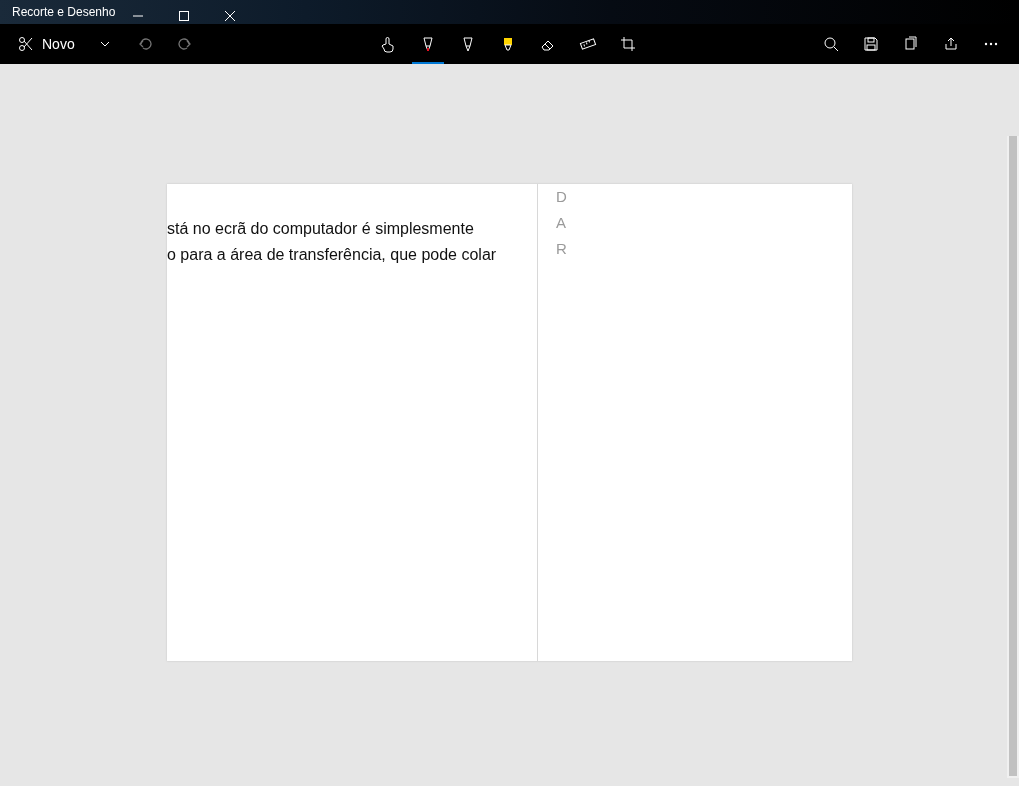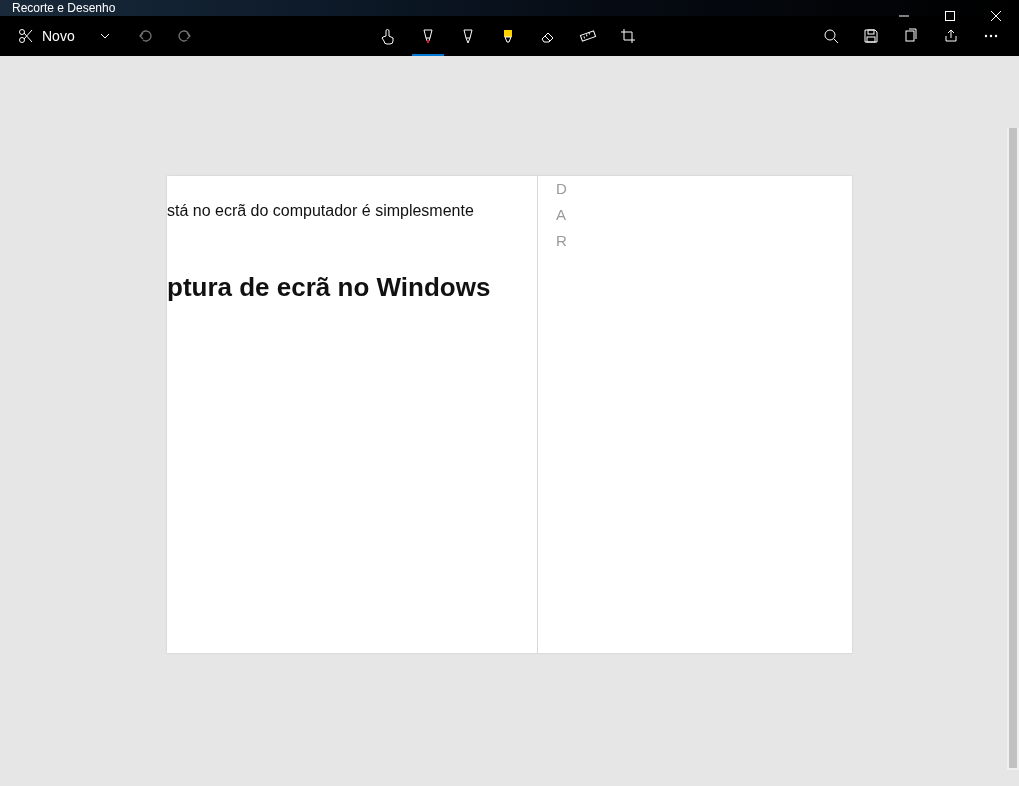--- a/index.html
+++ b/index.html
@@ -5,25 +5,25 @@
   * { margin: 0; padding: 0; box-sizing: border-box; }
   body {
     width: 1019px;
     height: 786px;
     background: #e6e6e6;
     font-family: "Segoe UI", sans-serif;
     overflow: hidden;
     position: relative;
   }
   .titlebar {
-    height: 16px;
+    height: 24px;
     background: linear-gradient(to right, #1a2a3a 0%, #0d1b2a 30%, #060b13 60%, #000 100%);
     display: flex;
     align-items: center;
-    justify-content: space-between;
+    justify-content: flex-start;
     color: #fff;
   }
   .titlebar .title {
     padding-left: 12px;
     font-size: 12px;
   }
   .win-controls {
     display: flex;
     height: 100%;
   }
@@ -92,21 +92,21 @@
     background: #fff;
     box-shadow: 0 0 2px rgba(0,0,0,0.15);
     overflow: hidden;
   }
   .snip-main {
     position: absolute;
     left: 0;
     top: 0;
     width: 369px;
     height: 100%;
-    padding-top: 22px;
+    padding-top: 32px;
     font-size: 16px;
     line-height: 26px;
     color: #111;
   }
   .snip-side {
     position: absolute;
     right: 0;
     top: 0;
     width: 315px;
     height: 100%;
@@ -282,21 +282,23 @@
     </div>
   </div>
 </div>
 
 <div class="canvas-area">
   <div class="snip">
     <div class="snip-main">
       <div class="p1">
         <div>stá no ecrã do computador é simplesmente</div>
       </div>
-      <div class="heading">ptura de ecrã no Windows</div>
+      <div>
+        <div>o para a área de transferência, que pode colar</div>
+      </div>
     </div>
     <div class="snip-side">
       <div>D</div>
       <div>A</div>
       <div>R</div>
     </div>
   </div>
 
   <div class="scrollbar-v">
     <div class="scroll-thumb-v"></div>

